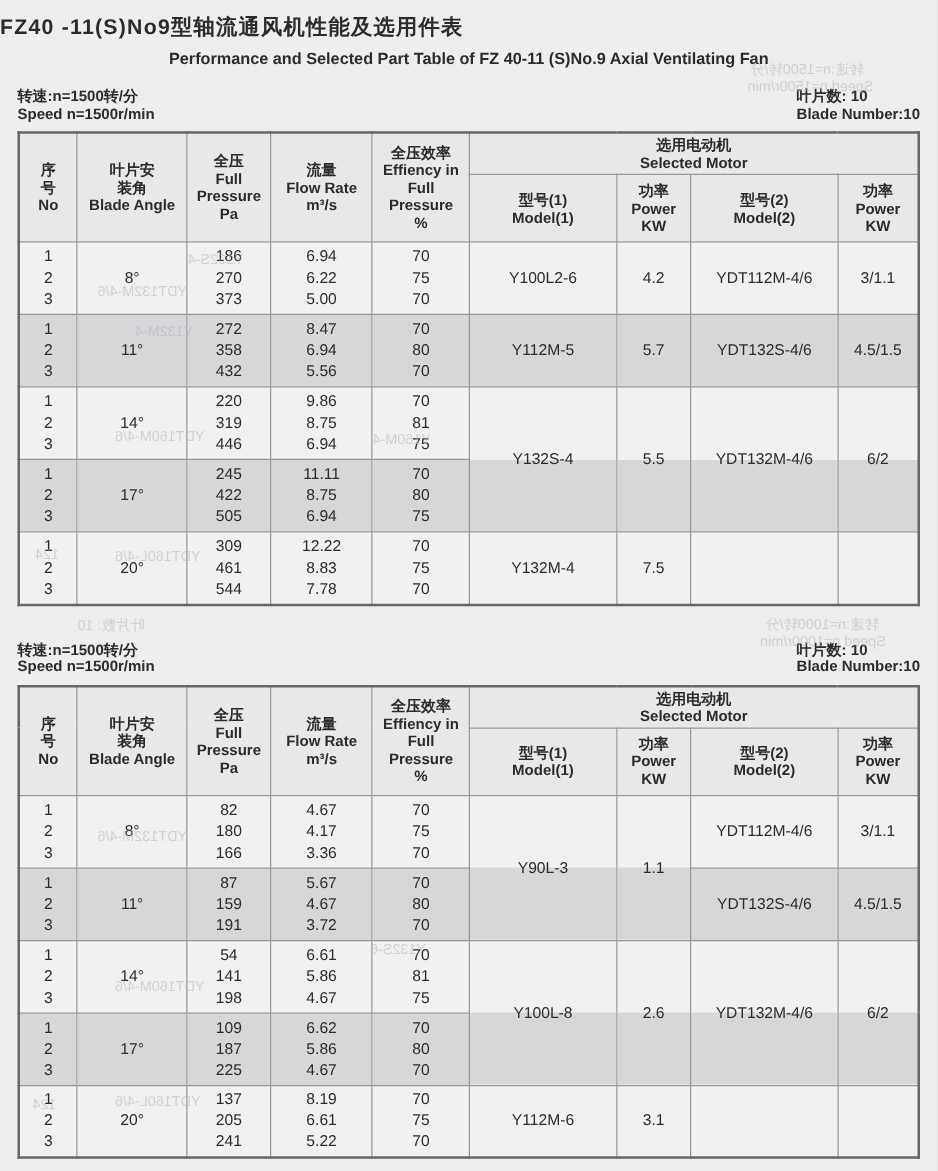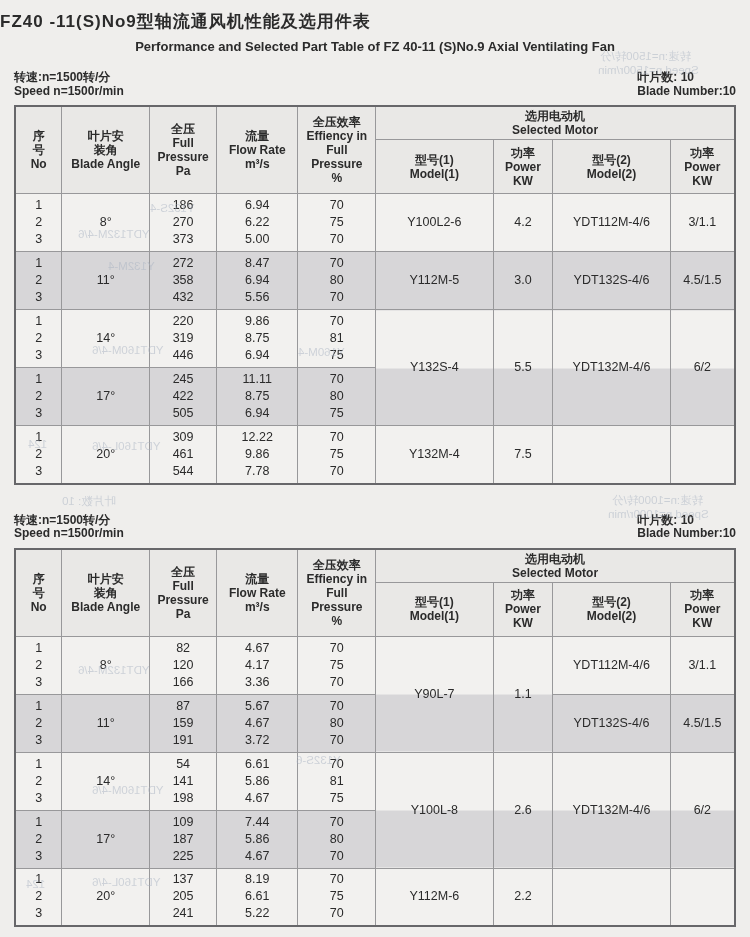--- a/index.html
+++ b/index.html
@@ -127,21 +127,21 @@
         <td>272
 358
 432</td>
         <td>8.47
 6.94
 5.56</td>
         <td>70
 80
 70</td>
         <td>Y112M-5</td>
-        <td>3.0</td>
+        <td>5.7</td>
         <td>YDT132S-4/6</td>
         <td>4.5/1.5</td>
       </tr>
       <tr>
         <td>1
 2
 3</td>
         <td>14°</td>
         <td>220
 319
@@ -174,21 +174,21 @@
       </tr>
       <tr>
         <td>1
 2
 3</td>
         <td>20°</td>
         <td>309
 461
 544</td>
         <td>12.22
-9.86
+8.83
 7.78</td>
         <td>70
 75
 70</td>
         <td>Y132M-4</td>
         <td>7.5</td>
         <td></td>
         <td></td>
       </tr>
     </tbody>
@@ -248,29 +248,29 @@
 KW</th>
       </tr>
     </thead>
     <tbody>
       <tr>
         <td>1
 2
 3</td>
         <td>8°</td>
         <td>82
-120
+180
 166</td>
         <td>4.67
 4.17
 3.36</td>
         <td>70
 75
 70</td>
-        <td rowspan="2" class="mix">Y90L-7</td>
+        <td rowspan="2" class="mix">Y90L-3</td>
         <td rowspan="2" class="mix">1.1</td>
         <td>YDT112M-4/6</td>
         <td>3/1.1</td>
       </tr>
       <tr class="shaded">
         <td>1
 2
 3</td>
         <td>11°</td>
         <td>87
@@ -305,21 +305,21 @@
         <td rowspan="2" class="mix">6/2</td>
       </tr>
       <tr class="shaded">
         <td>1
 2
 3</td>
         <td>17°</td>
         <td>109
 187
 225</td>
-        <td>7.44
+        <td>6.62
 5.86
 4.67</td>
         <td>70
 80
 70</td>
       </tr>
       <tr>
         <td>1
 2
 3</td>
@@ -327,21 +327,21 @@
         <td>137
 205
 241</td>
         <td>8.19
 6.61
 5.22</td>
         <td>70
 75
 70</td>
         <td>Y112M-6</td>
-        <td>2.2</td>
+        <td>3.1</td>
         <td></td>
         <td></td>
       </tr>
     </tbody>
   </table>
 
   <div class="bleed-layer">
       <span class="bleed" style="left: 600px; top: 50px;">转速:n=1500转/分</span>
       <span class="bleed" style="left: 598px; top: 64px;">Speed n=1500r/min</span>
       <span class="bleed" style="left: 150px; top: 202px;">Y132S-4</span>

